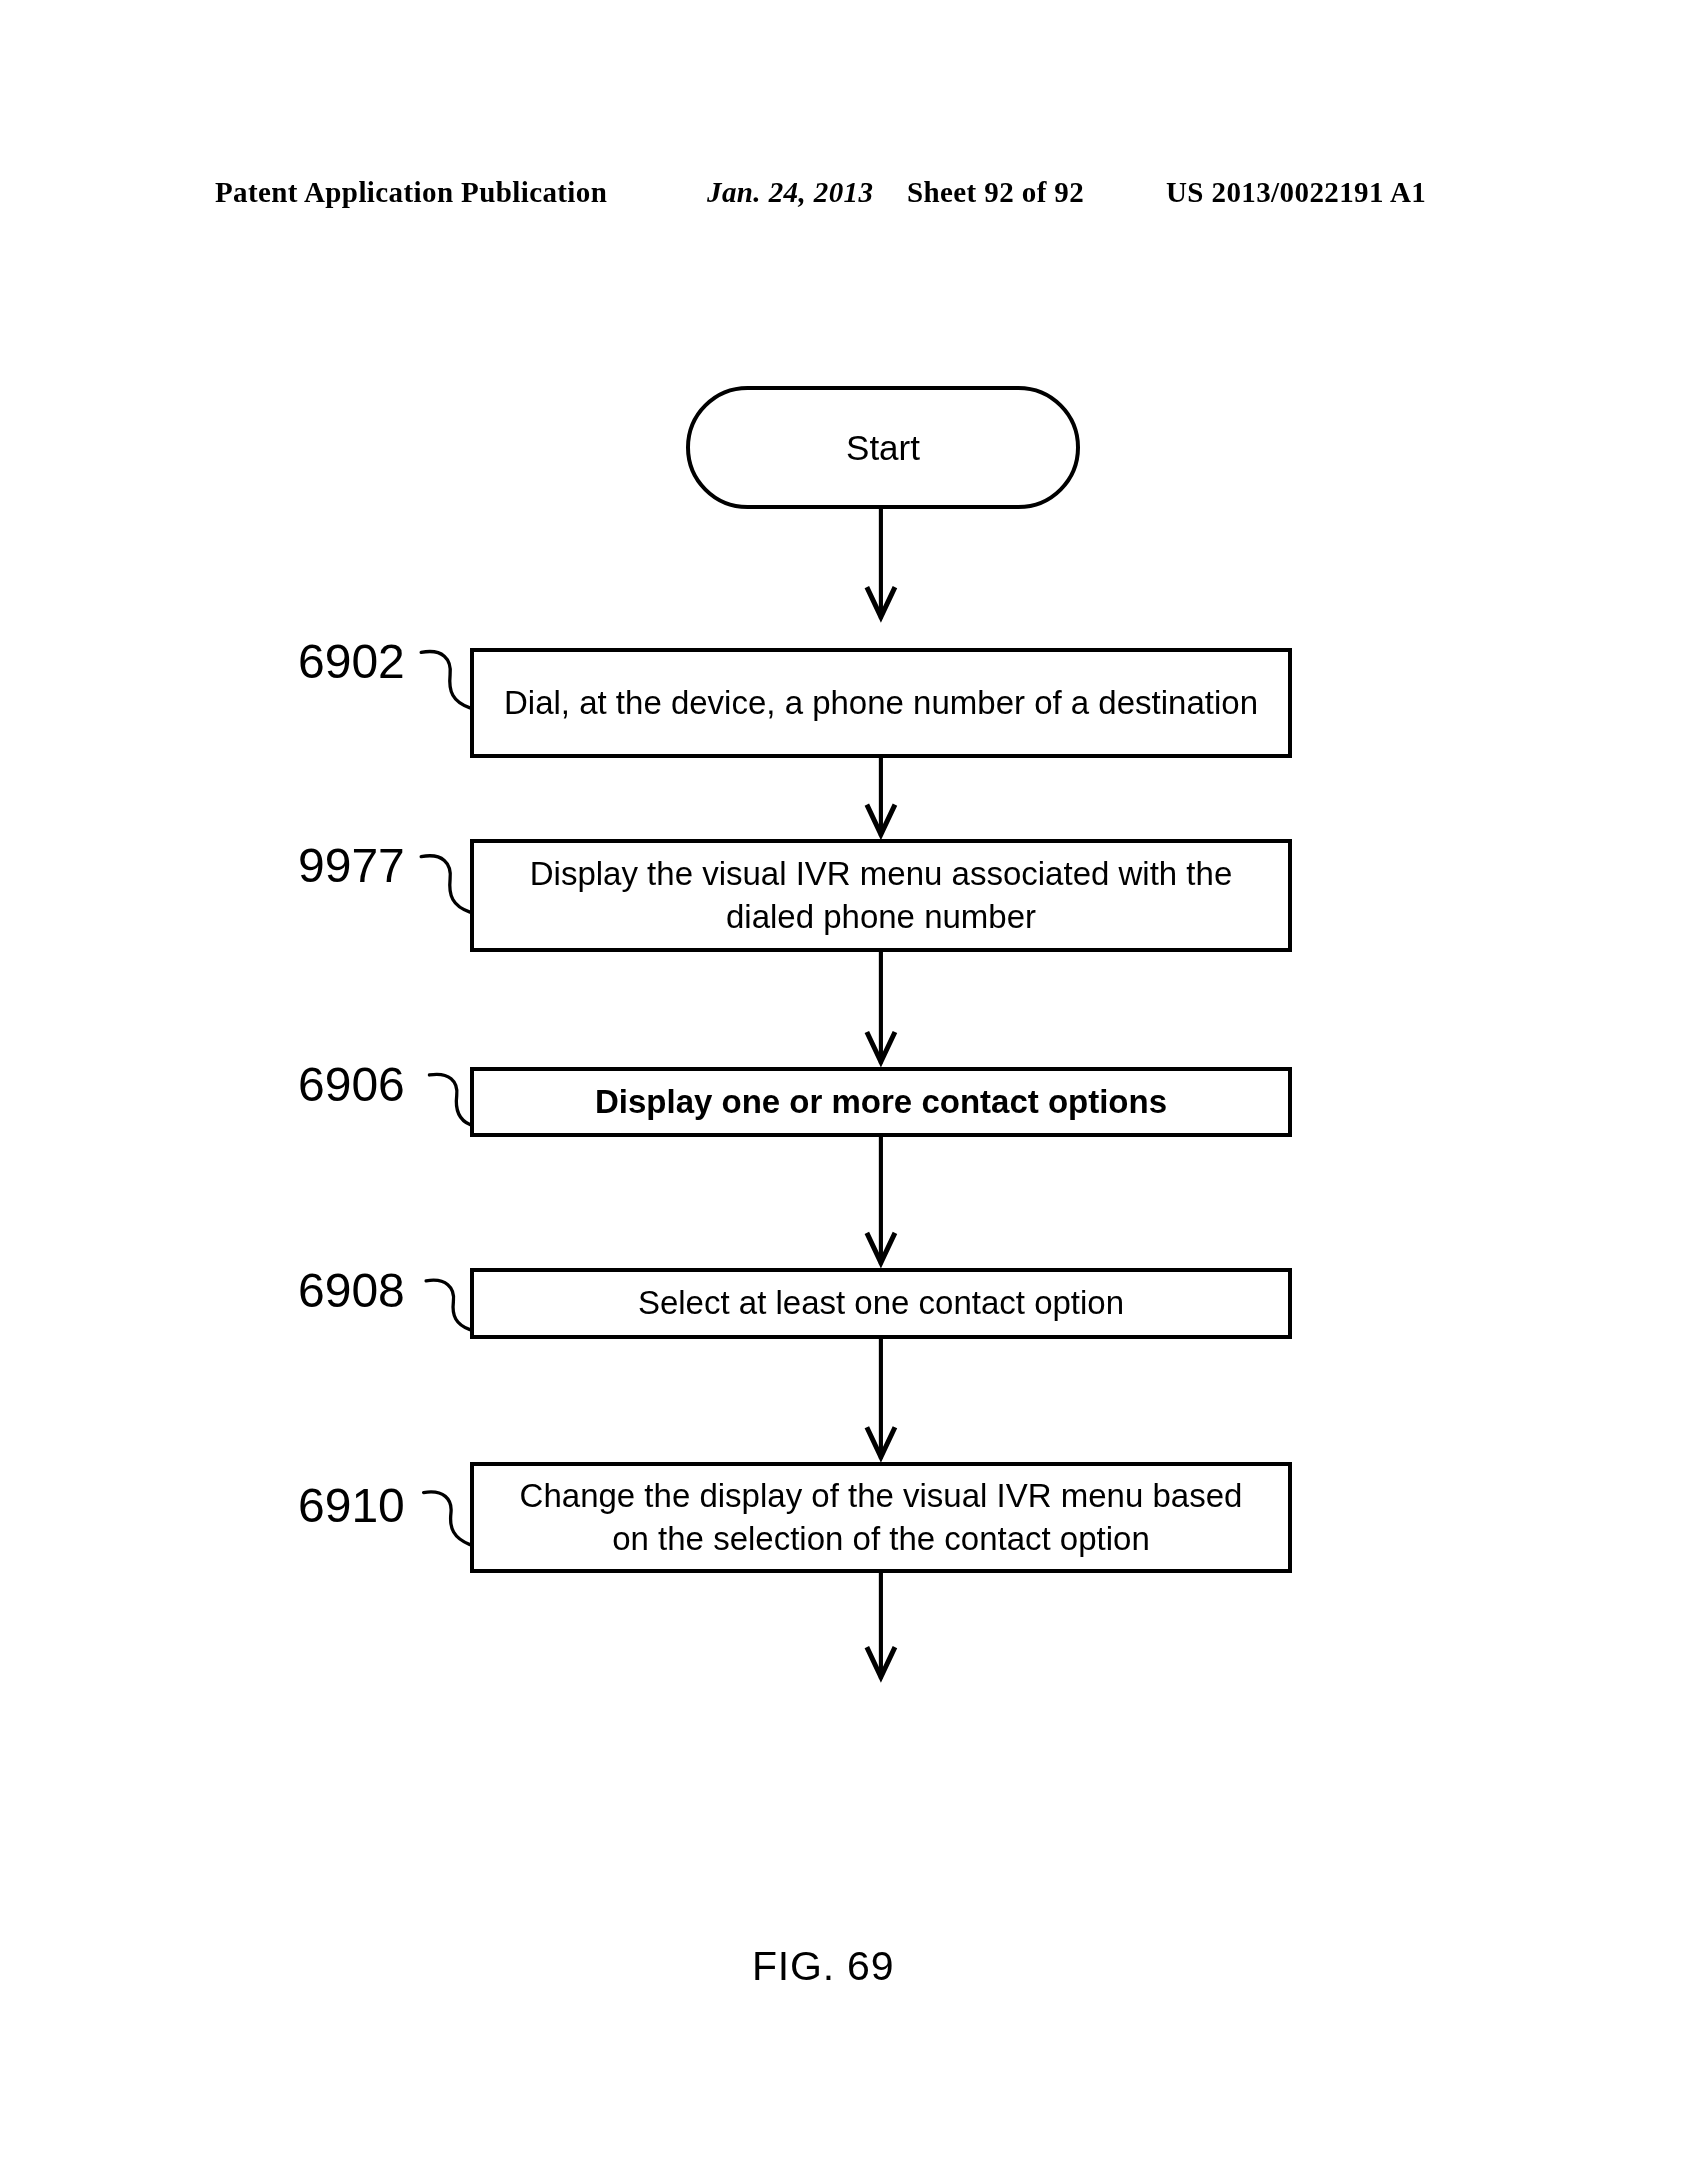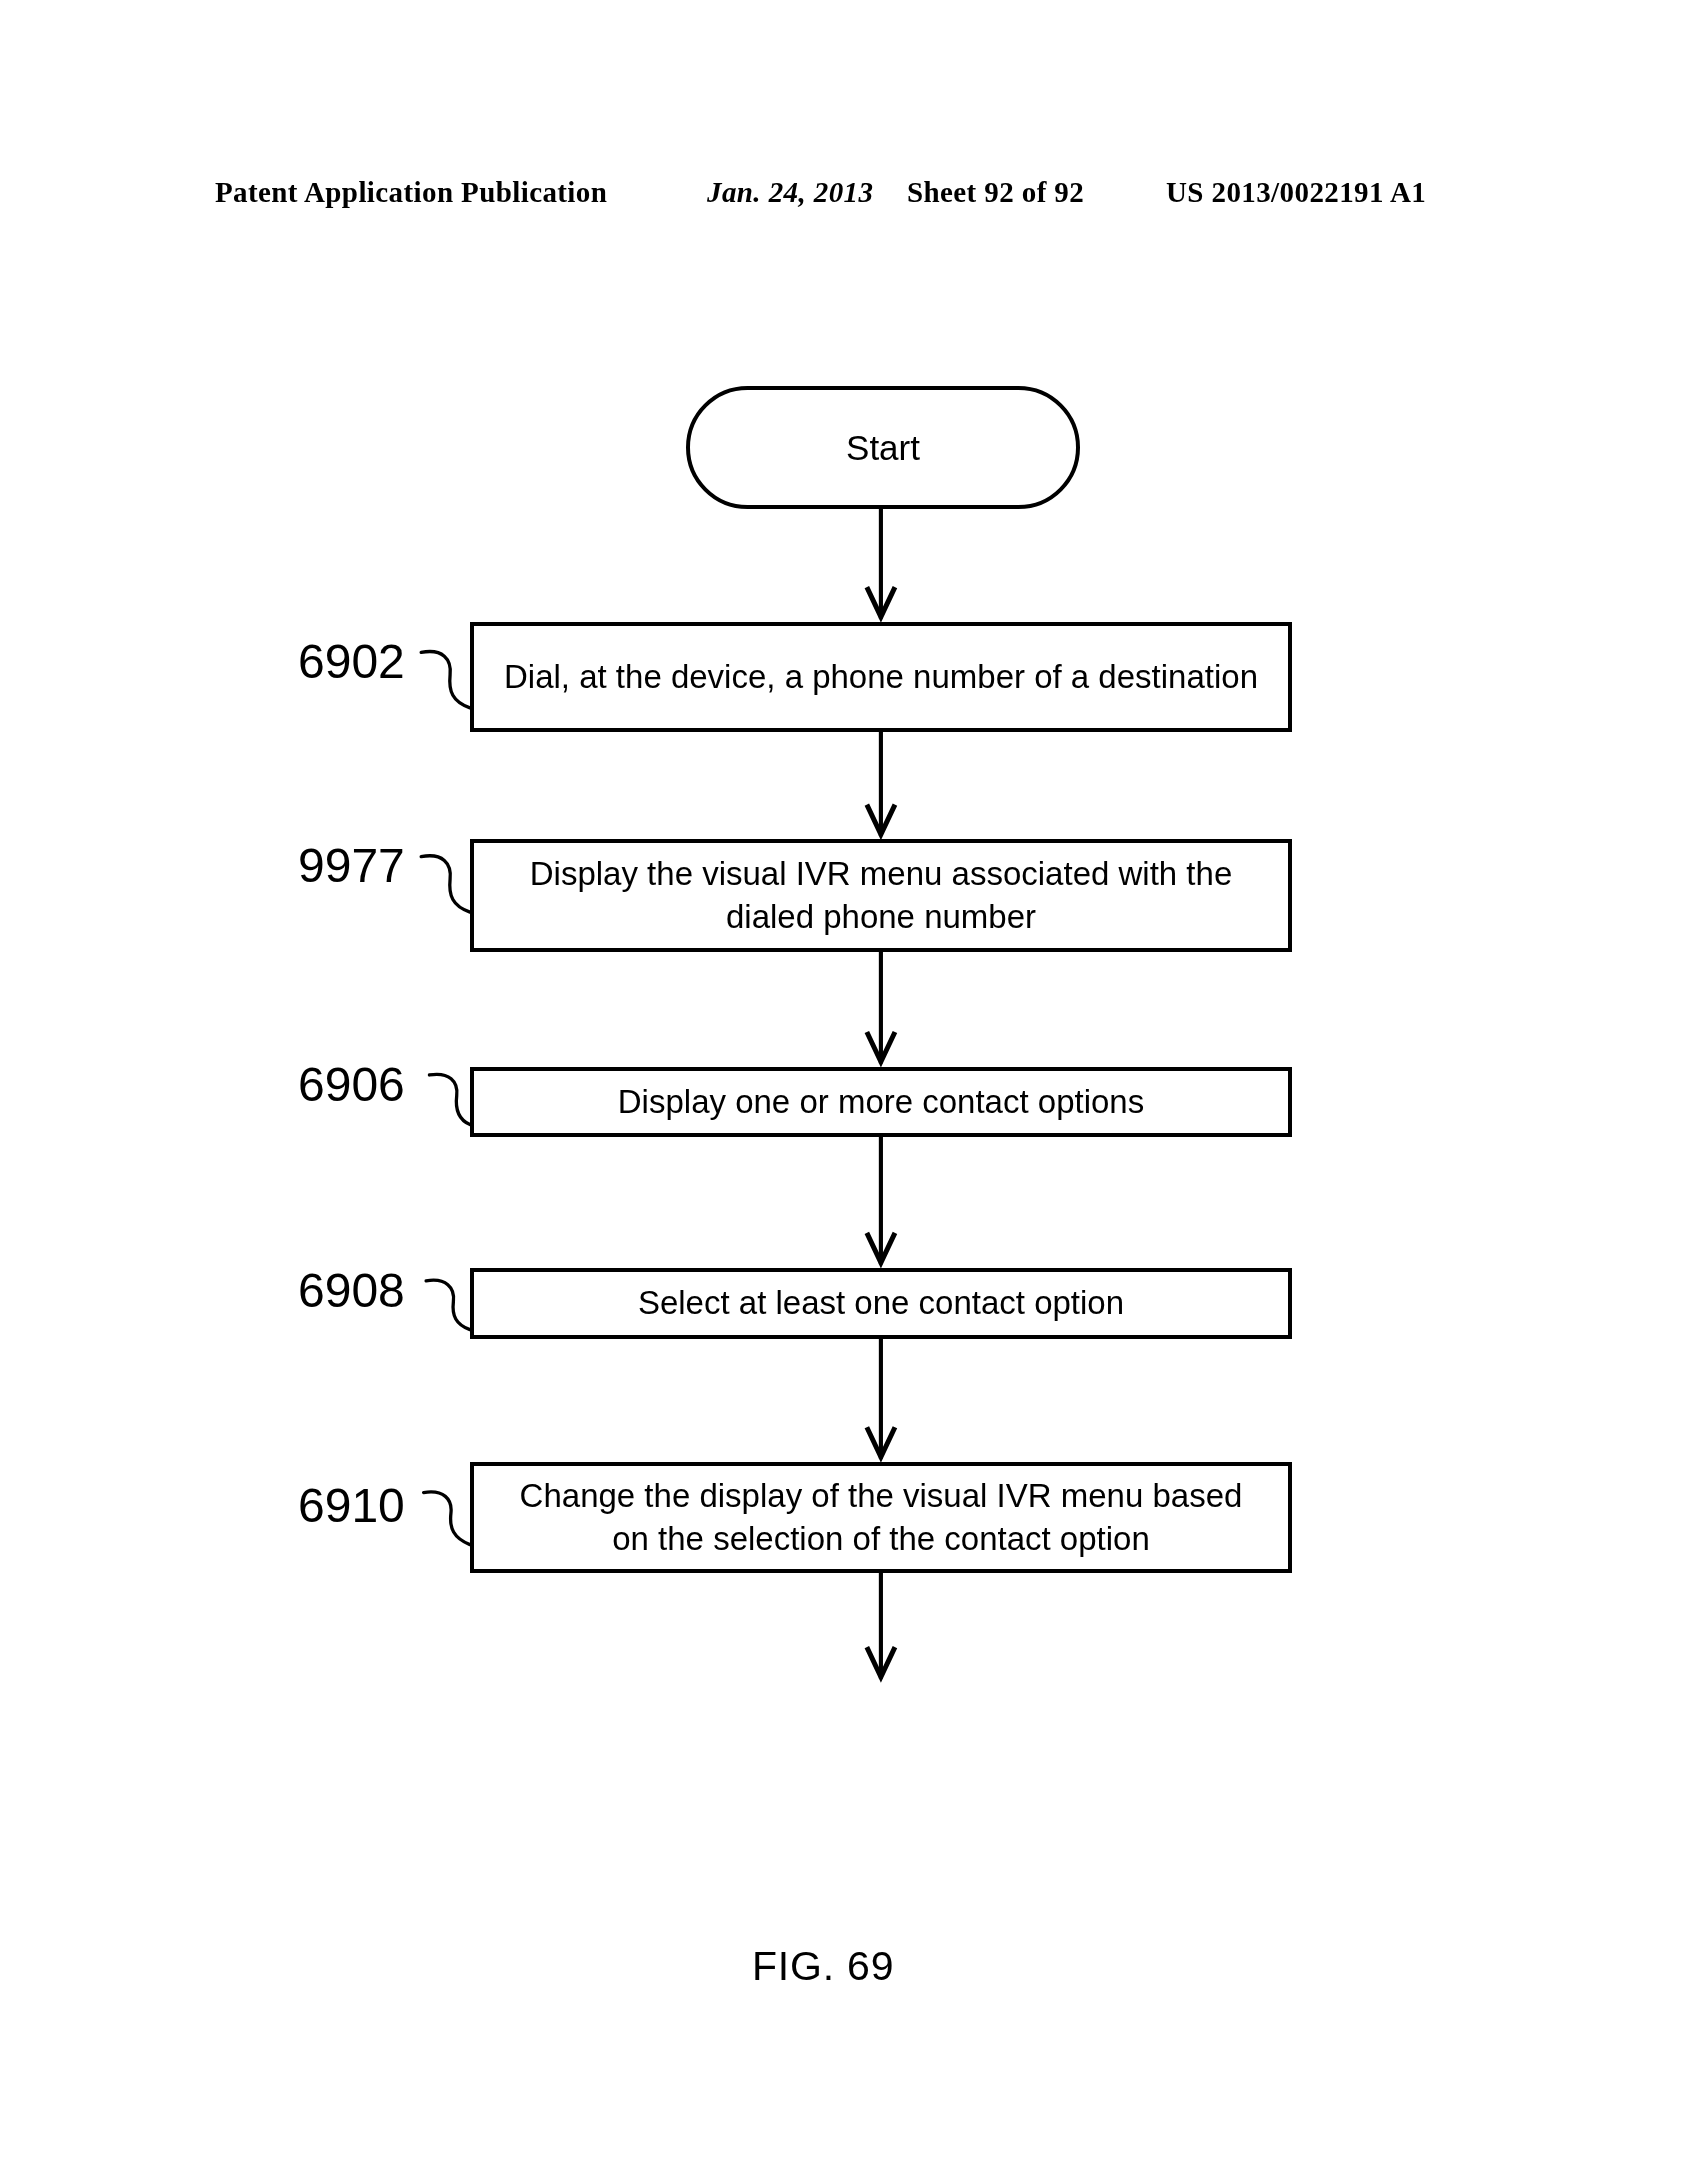--- a/index.html
+++ b/index.html
@@ -55,23 +55,23 @@
     box-sizing: border-box;
     display: flex;
     align-items: center;
     justify-content: center;
     text-align: center;
     font-size: 33px;
     line-height: 1.28;
     padding: 0 28px;
     background: #fff;
   }
-  #box-6902 { top: 622px;  height: 110px; }
+  #box-6902 { top: 648px;  height: 110px; }
   #box-6904 { top: 839px; height: 113px; }
-  #box-6906 { top: 1067px; height: 70px;  }
+  #box-6906 { top: 1067px; height: 70px; font-weight: bold;  }
   #box-6908 { top: 1268px; height: 71px;  }
   #box-6910 { top: 1462px; height: 111px; }
 
   .ref-label {
     position: absolute;
     left: 298px;
     width: 103px;
     text-align: center;
     font-size: 48px;
     line-height: 43px;

